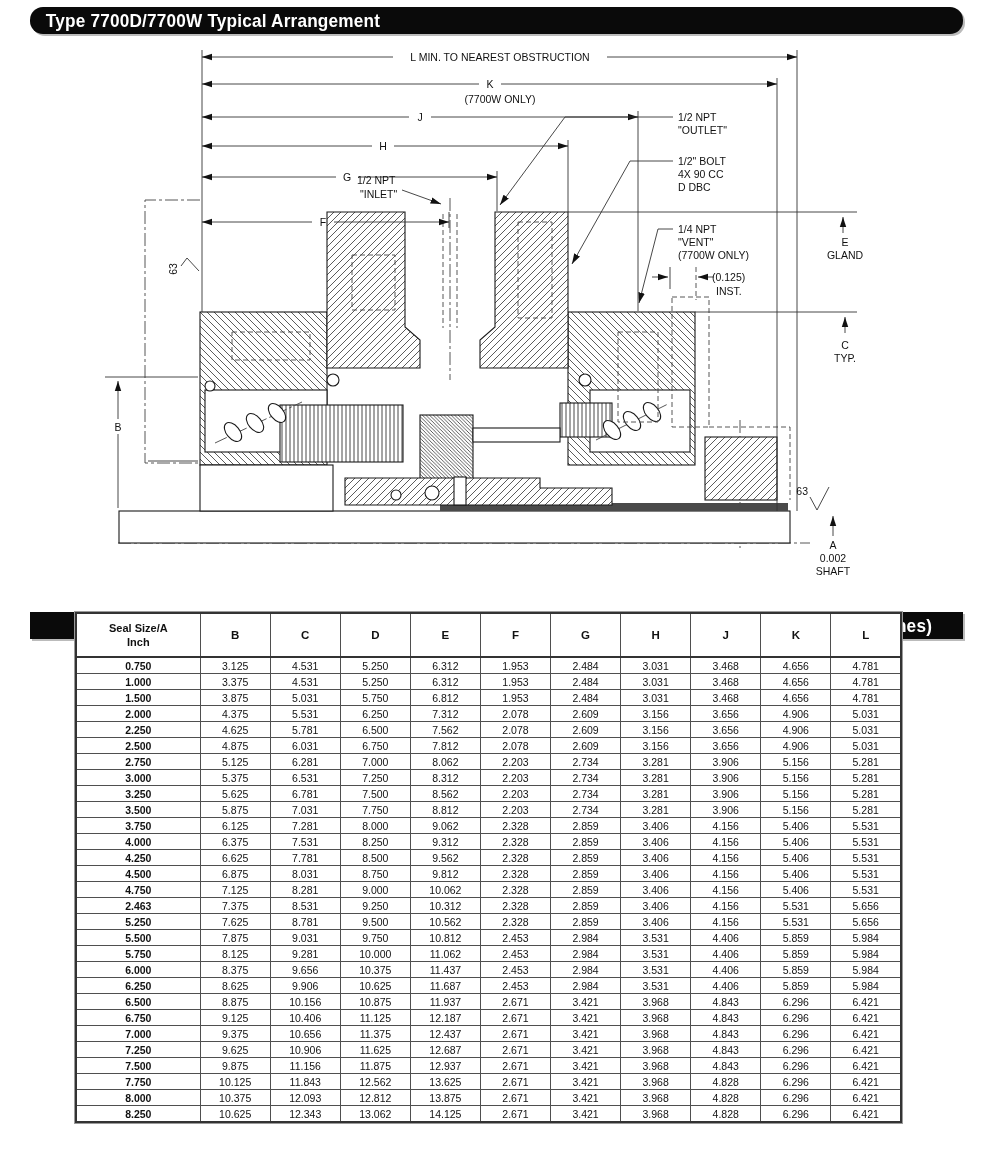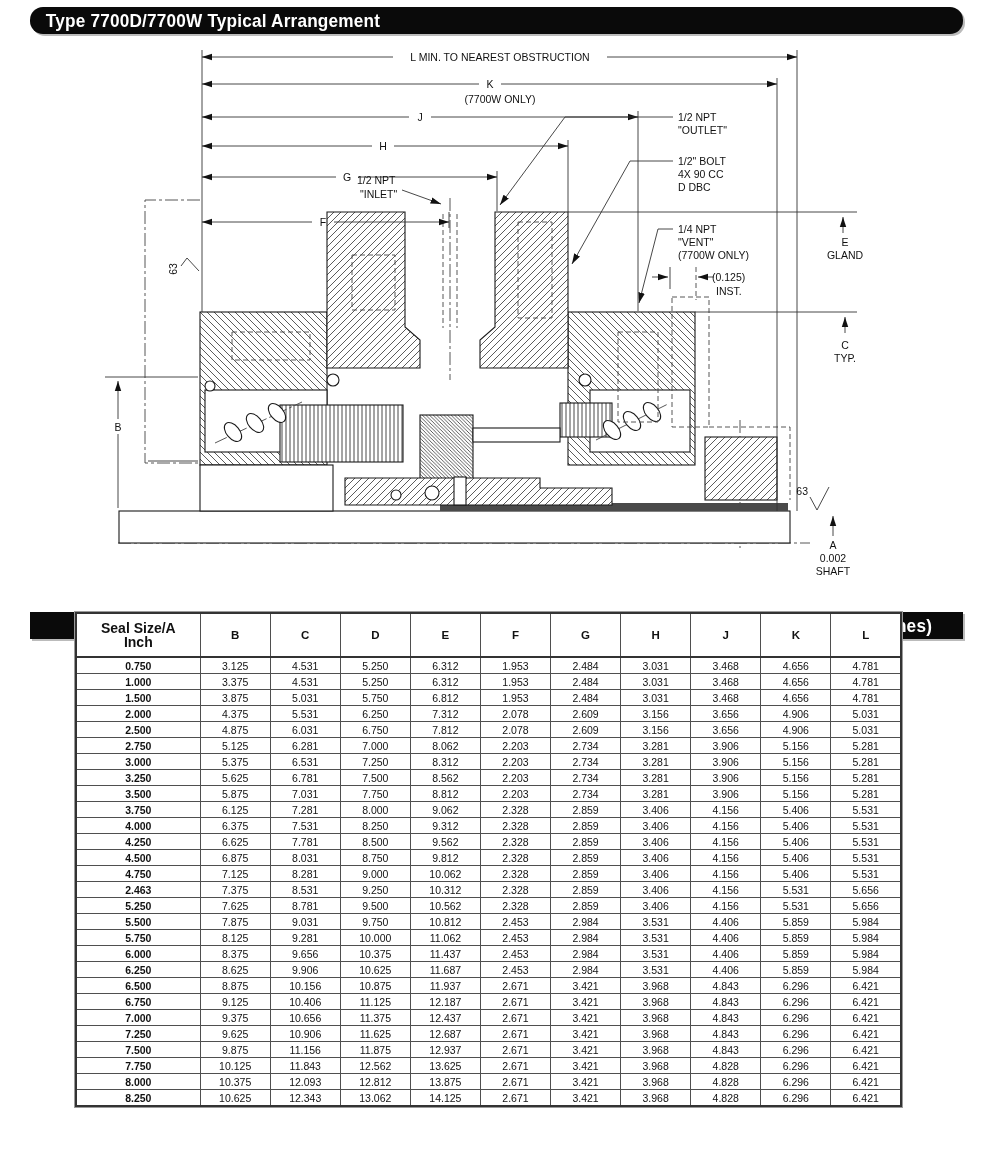--- a/index.html
+++ b/index.html
@@ -27,21 +27,21 @@
   .wht{fill:#fff;stroke:#1a1a1a;stroke-width:1.1;}
   #dimtable{
     position:absolute;top:612px;left:75px;width:827px;border-collapse:collapse;
     table-layout:fixed;background:#fff;box-shadow:0 0 0 1px #9a9a9a;
   }
   #dimtable th,#dimtable td{
     border:1px solid #4f4f4f;text-align:center;vertical-align:middle;
     font-size:10.5px;padding:0;line-height:14px;overflow:hidden;white-space:nowrap;
   }
   #dimtable thead th{height:42px;font-size:11.5px;font-weight:bold;border-bottom:2px solid #333;}
-  #dimtable thead th.sizecol{font-size:14px;margin-left:6px;}
+  #dimtable thead th.sizecol{font-size:11px;margin-left:6px;}
   #dimtable tbody td{height:15px;}
   #dimtable tbody td.size{font-weight:bold;}
   #dimtable{border:2px solid #333;}
 </style>
 </head>
 <body>
 
 <svg id="drawing" width="1000" height="580" viewBox="0 0 1000 580">
   <defs>
     <marker id="ar" markerWidth="11" markerHeight="8" refX="10.4" refY="4" orient="auto-start-reverse" markerUnits="userSpaceOnUse">
@@ -315,20 +315,33 @@
         <td>6.250</td>
         <td>7.312</td>
         <td>2.078</td>
         <td>2.609</td>
         <td>3.156</td>
         <td>3.656</td>
         <td>4.906</td>
         <td>5.031</td>
       </tr>
       <tr>
+        <td class="size">2.250</td>
+        <td>4.625</td>
+        <td>5.781</td>
+        <td>6.500</td>
+        <td>7.562</td>
+        <td>2.078</td>
+        <td>2.609</td>
+        <td>3.156</td>
+        <td>3.656</td>
+        <td>4.906</td>
+        <td>5.031</td>
+      </tr>
+      <tr>
         <td class="size">2.500</td>
         <td>4.875</td>
         <td>6.031</td>
         <td>6.750</td>
         <td>7.812</td>
         <td>2.078</td>
         <td>2.609</td>
         <td>3.156</td>
         <td>3.656</td>
         <td>4.906</td>

